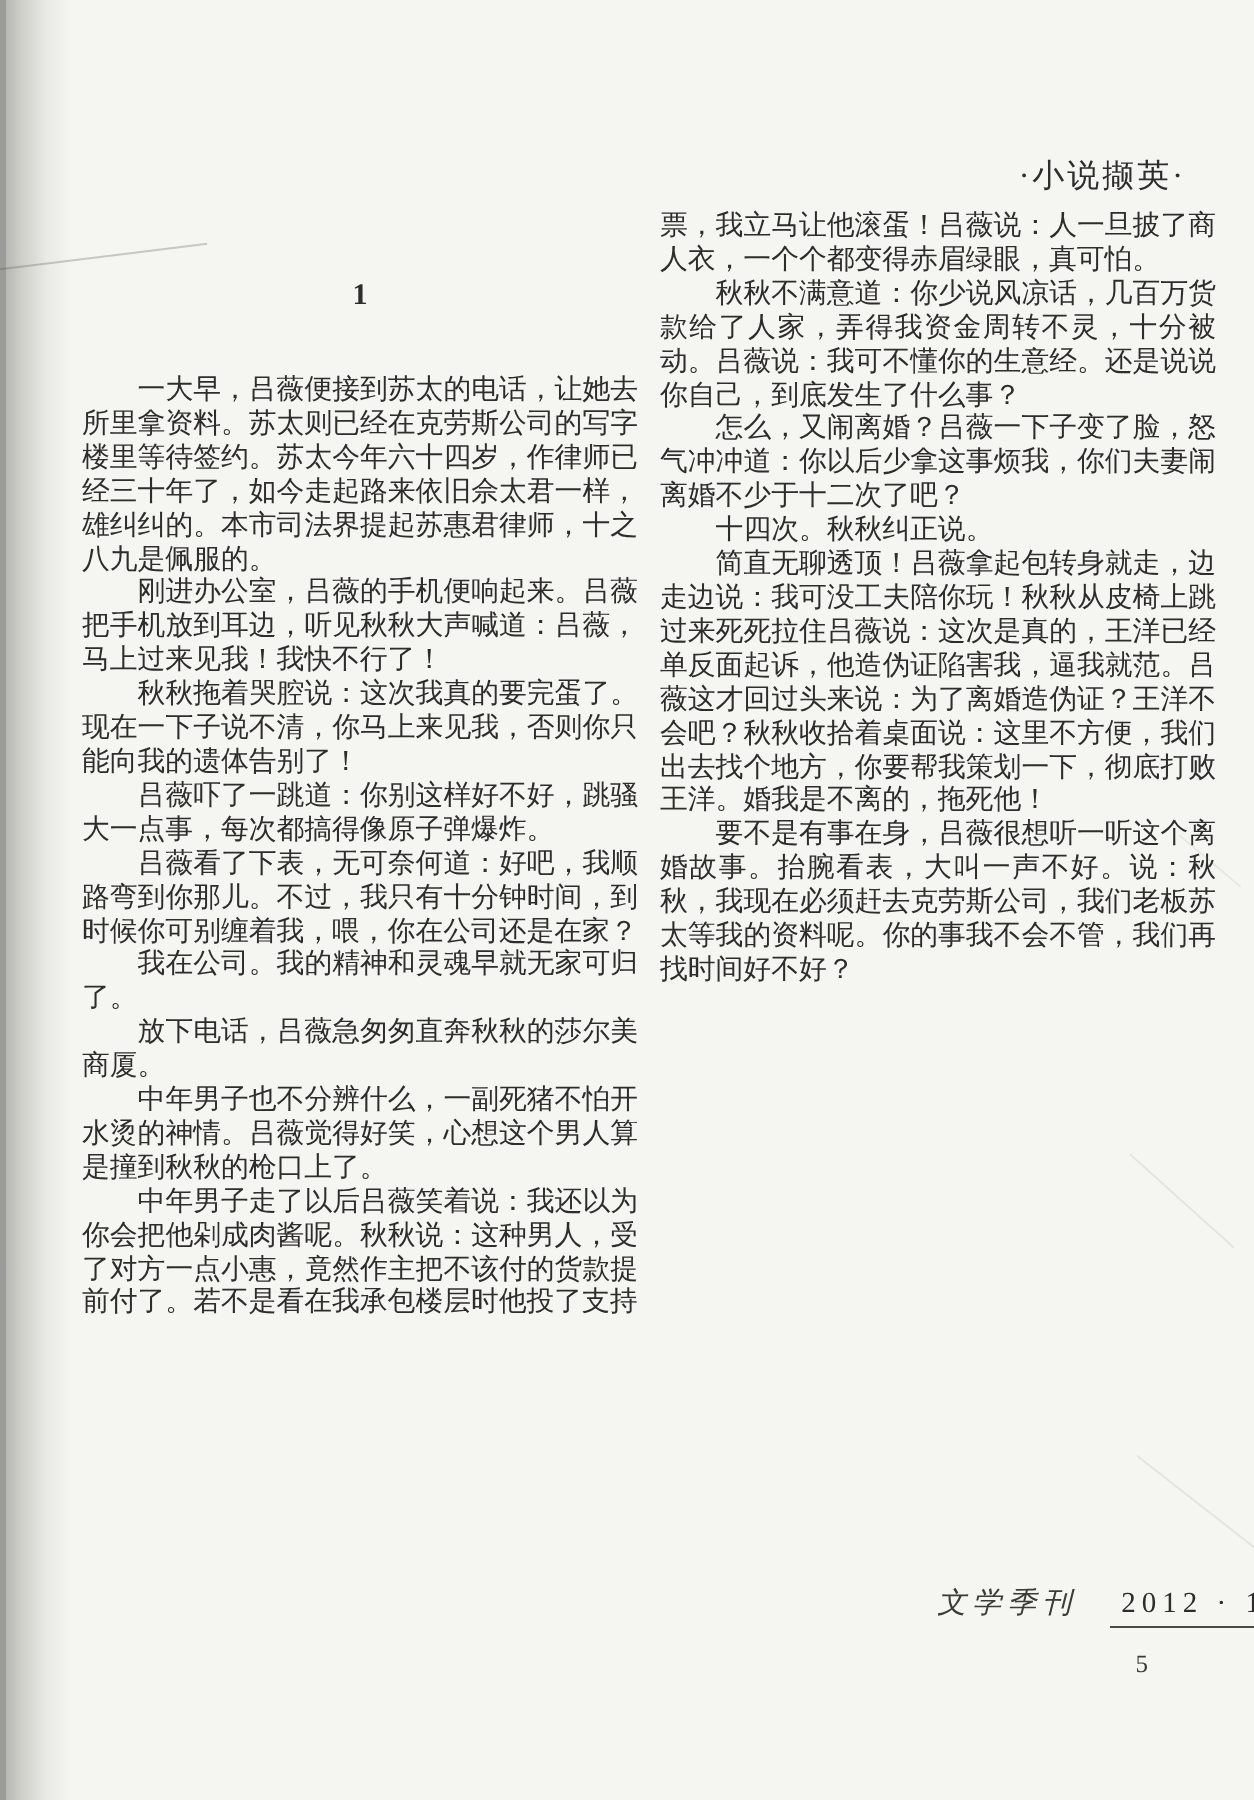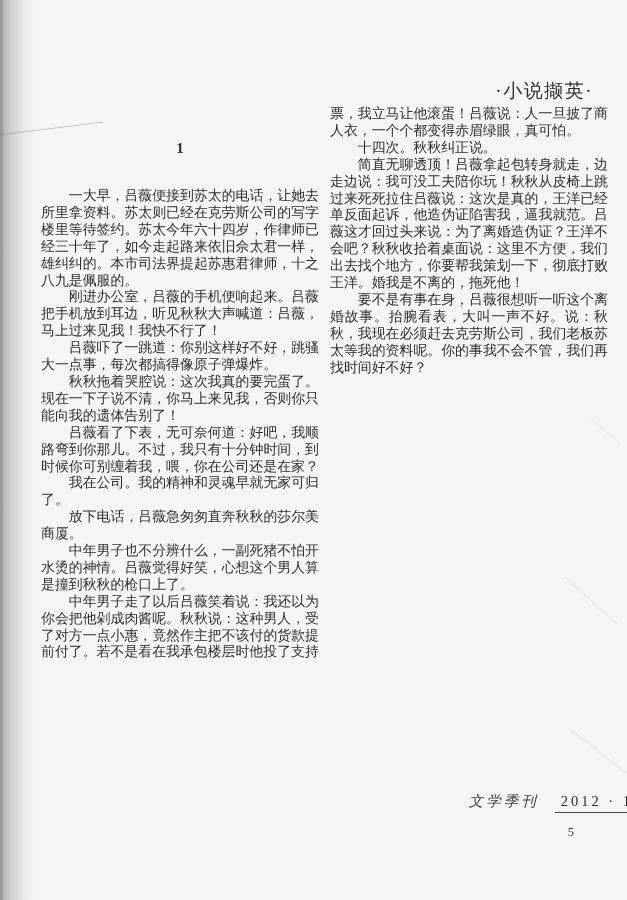--- a/index.html
+++ b/index.html
@@ -38,21 +38,21 @@
   }
   .scratch.s1 { left: -4px; top: 128px; width: 108px; transform: rotate(-7deg); }
   .scratch.s2 { left: 556px; top: 600px; width: 70px; transform: rotate(42deg); background: rgba(80,80,75,0.10); }
   .scratch.s3 { left: 585px; top: 430px; width: 40px; transform: rotate(40deg); background: rgba(80,80,75,0.08); }
   .scratch.s4 { left: 560px; top: 752px; width: 80px; transform: rotate(38deg); background: rgba(80,80,75,0.10); }
 
   .section-header {
     position: absolute;
     top: 78px;
     right: 34px;
-    font-size: 19px;
+    font-size: 16px;
     letter-spacing: 1.5px;
     color: #2e2d2b;
   }
 
   .col {
     position: absolute;
     width: 278px;
     font-size: 13.9px;
     line-height: 16.9px;
     text-align: justify;
@@ -118,31 +118,33 @@
   <div class="scratch s2"></div>
   <div class="scratch s3"></div>
   <div class="scratch s4"></div>
 
   <div class="section-header">·小说撷英·</div>
 
   <div class="col col-left">
     <div class="chapter-number">1</div>
     <p>一大早，吕薇便接到苏太的电话，让她去所里拿资料。苏太则已经在克劳斯公司的写字楼里等待签约。苏太今年六十四岁，作律师已经三十年了，如今走起路来依旧佘太君一样，雄纠纠的。本市司法界提起苏惠君律师，十之八九是佩服的。</p>
     <p>刚进办公室，吕薇的手机便响起来。吕薇把手机放到耳边，听见秋秋大声喊道：吕薇，马上过来见我！我快不行了！</p>
+    <p>秋秋拖着哭腔说：这次我真的要完蛋了。现在一下子说不清，你马上来见我，否则你只能向我的遗体告别了！</p>
     <p>吕薇吓了一跳道：你别这样好不好，跳骚大一点事，每次都搞得像原子弹爆炸。</p>
-    <p>秋秋拖着哭腔说：这次我真的要完蛋了。现在一下子说不清，你马上来见我，否则你只能向我的遗体告别了！</p>
     <p>吕薇看了下表，无可奈何道：好吧，我顺路弯到你那儿。不过，我只有十分钟时间，到时候你可别缠着我，喂，你在公司还是在家？</p>
     <p>我在公司。我的精神和灵魂早就无家可归了。</p>
     <p>放下电话，吕薇急匆匆直奔秋秋的莎尔美商厦。</p>
     <p>中年男子也不分辨什么，一副死猪不怕开水烫的神情。吕薇觉得好笑，心想这个男人算是撞到秋秋的枪口上了。</p>
     <p>中年男子走了以后吕薇笑着说：我还以为你会把他剁成肉酱呢。秋秋说：这种男人，受了对方一点小惠，竟然作主把不该付的货款提前付了。若不是看在我承包楼层时他投了支持</p>
   </div>
 
   <div class="col col-right">
     <p class="continuation">票，我立马让他滚蛋！吕薇说：人一旦披了商人衣，一个个都变得赤眉绿眼，真可怕。</p>
+    <p>秋秋不满意道：你少说风凉话，几百万货款给了人家，弄得我资金周转不灵，十分被动。吕薇说：我可不懂你的生意经。还是说说你自己，到底发生了什么事？</p>
+    <p>怎么，又闹离婚？吕薇一下子变了脸，怒气冲冲道：你以后少拿这事烦我，你们夫妻闹离婚不少于十二次了吧？</p>
     <p>十四次。秋秋纠正说。</p>
     <p>简直无聊透顶！吕薇拿起包转身就走，边走边说：我可没工夫陪你玩！秋秋从皮椅上跳过来死死拉住吕薇说：这次是真的，王洋已经单反面起诉，他造伪证陷害我，逼我就范。吕薇这才回过头来说：为了离婚造伪证？王洋不会吧？秋秋收拾着桌面说：这里不方便，我们出去找个地方，你要帮我策划一下，彻底打败王洋。婚我是不离的，拖死他！</p>
     <p>要不是有事在身，吕薇很想听一听这个离婚故事。抬腕看表，大叫一声不好。说：秋秋，我现在必须赶去克劳斯公司，我们老板苏太等我的资料呢。你的事我不会不管，我们再找时间好不好？</p>
   </div>
 
   <div class="footer">
     <span class="journal-title">文学季刊</span><span class="issue-number">2012 · 1</span>
   </div>
   <div class="page-number">5</div>
 

